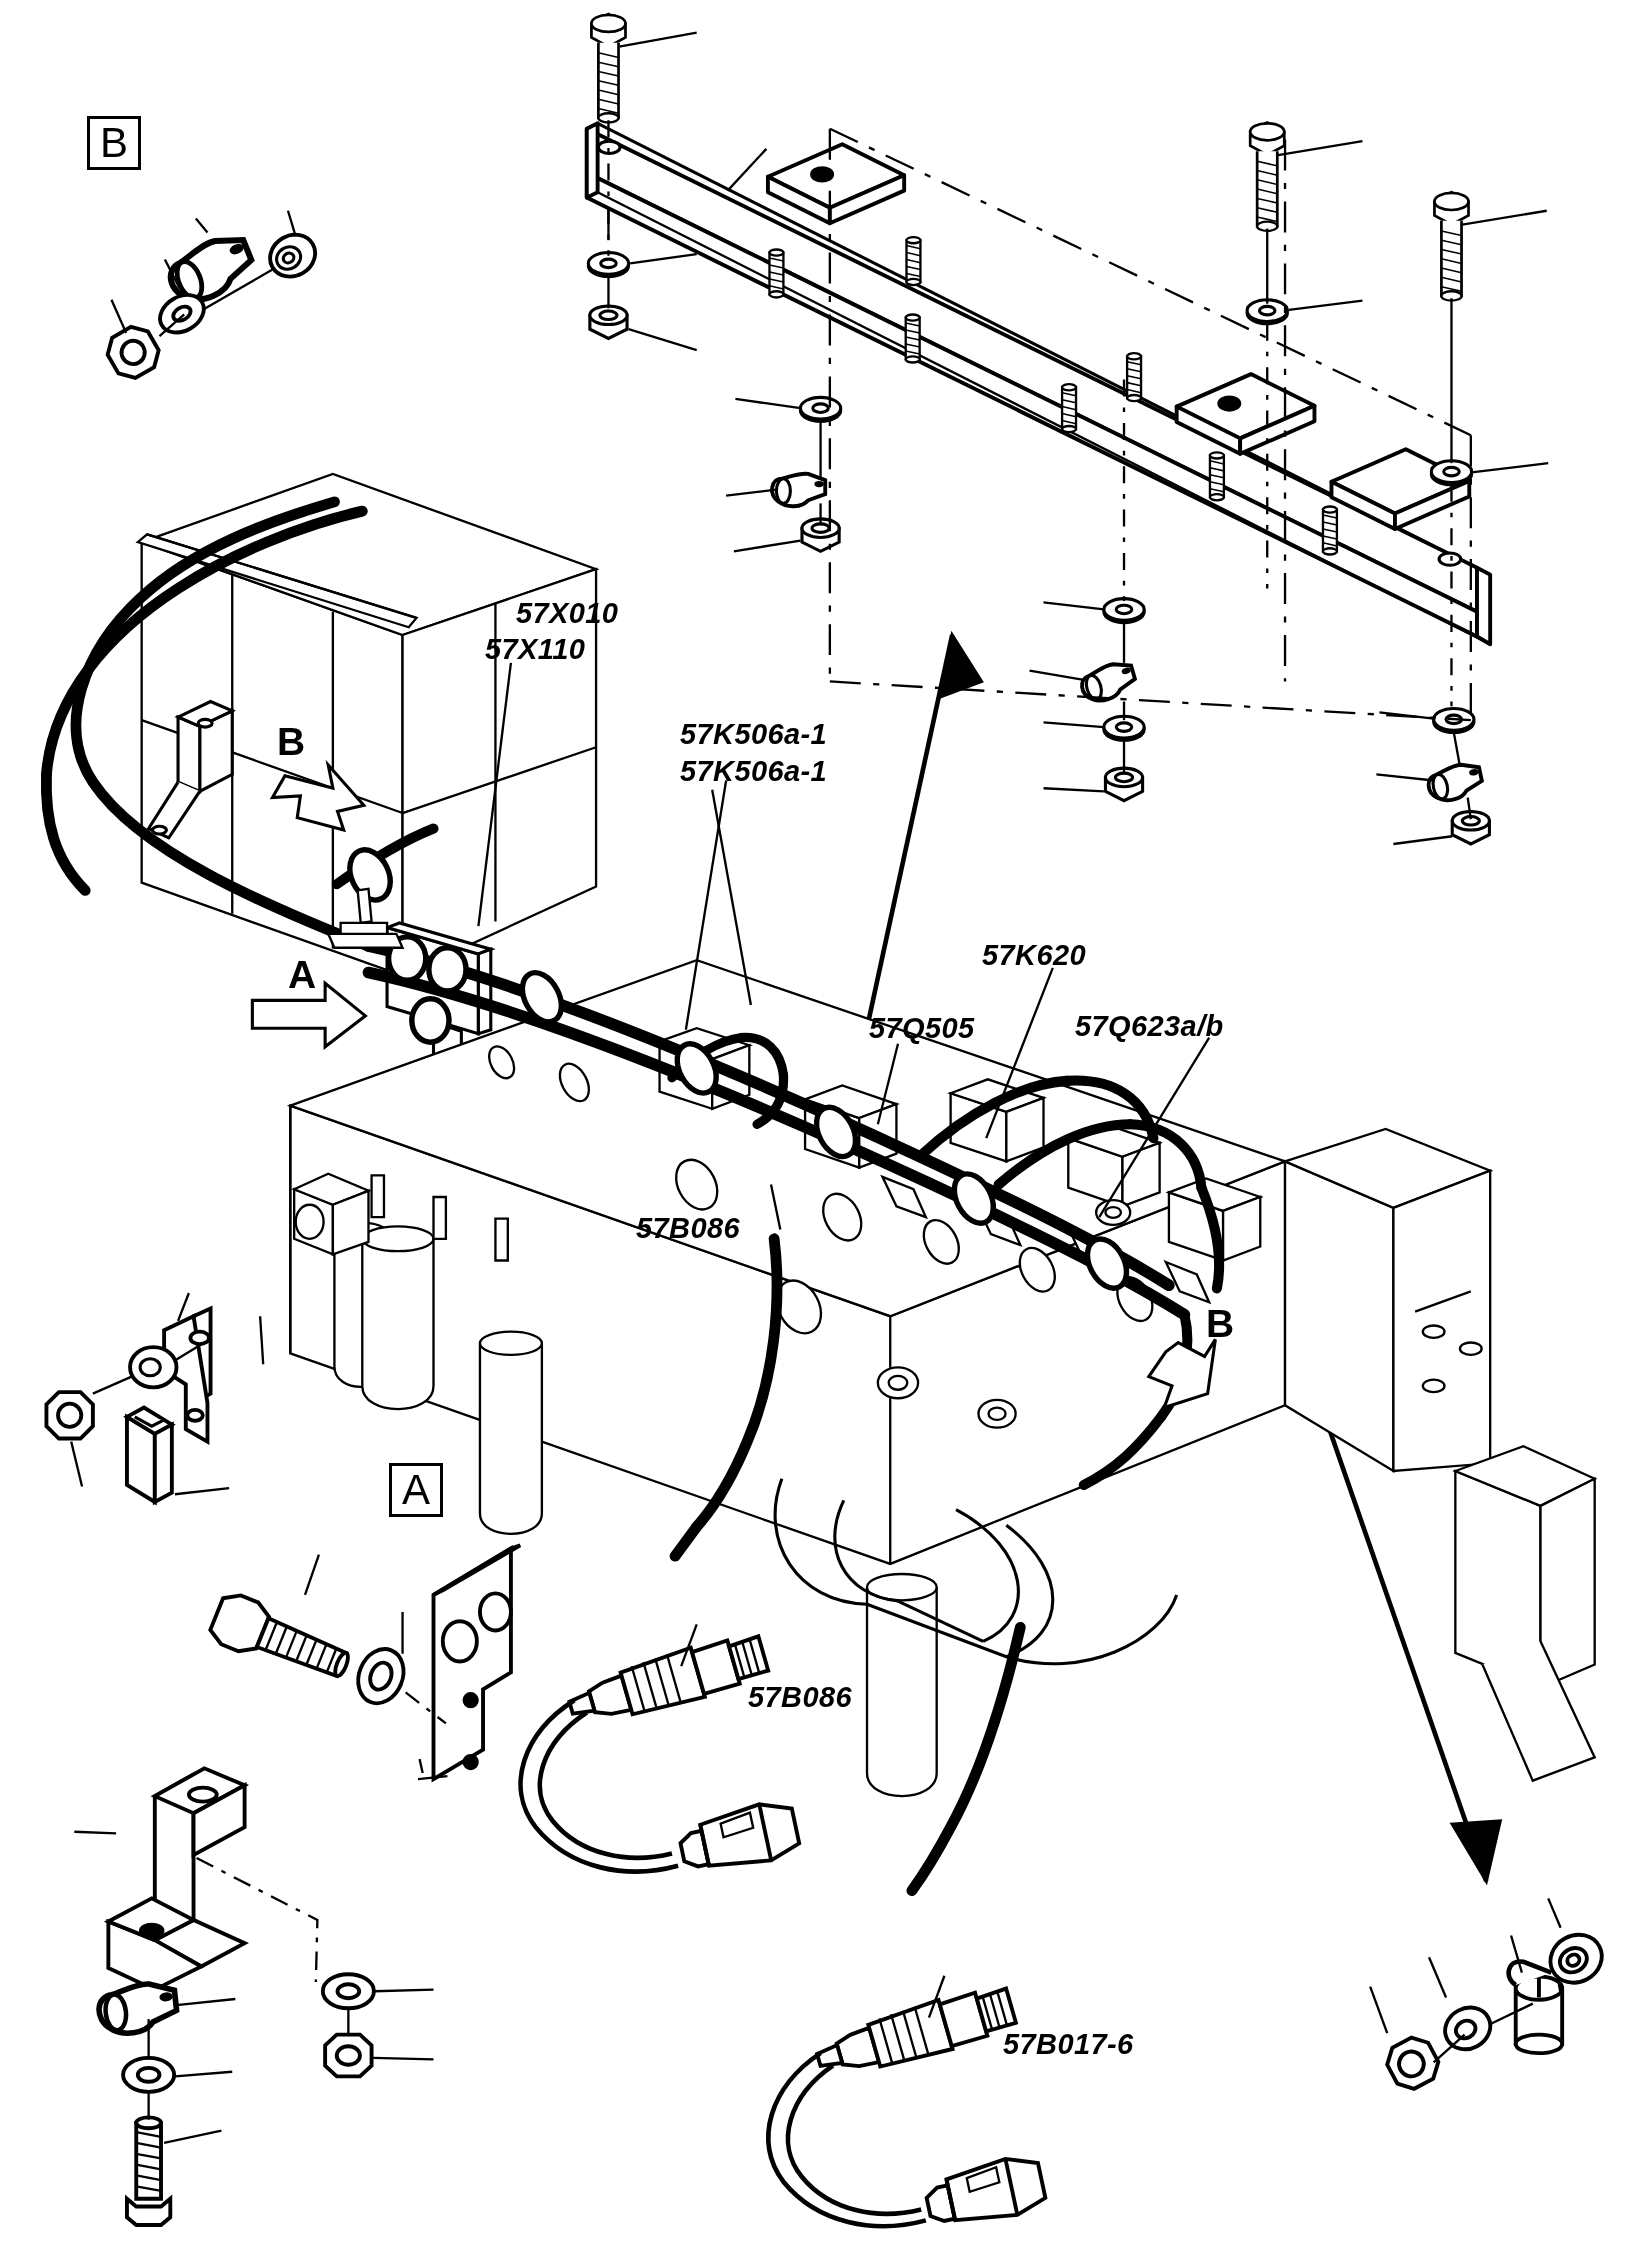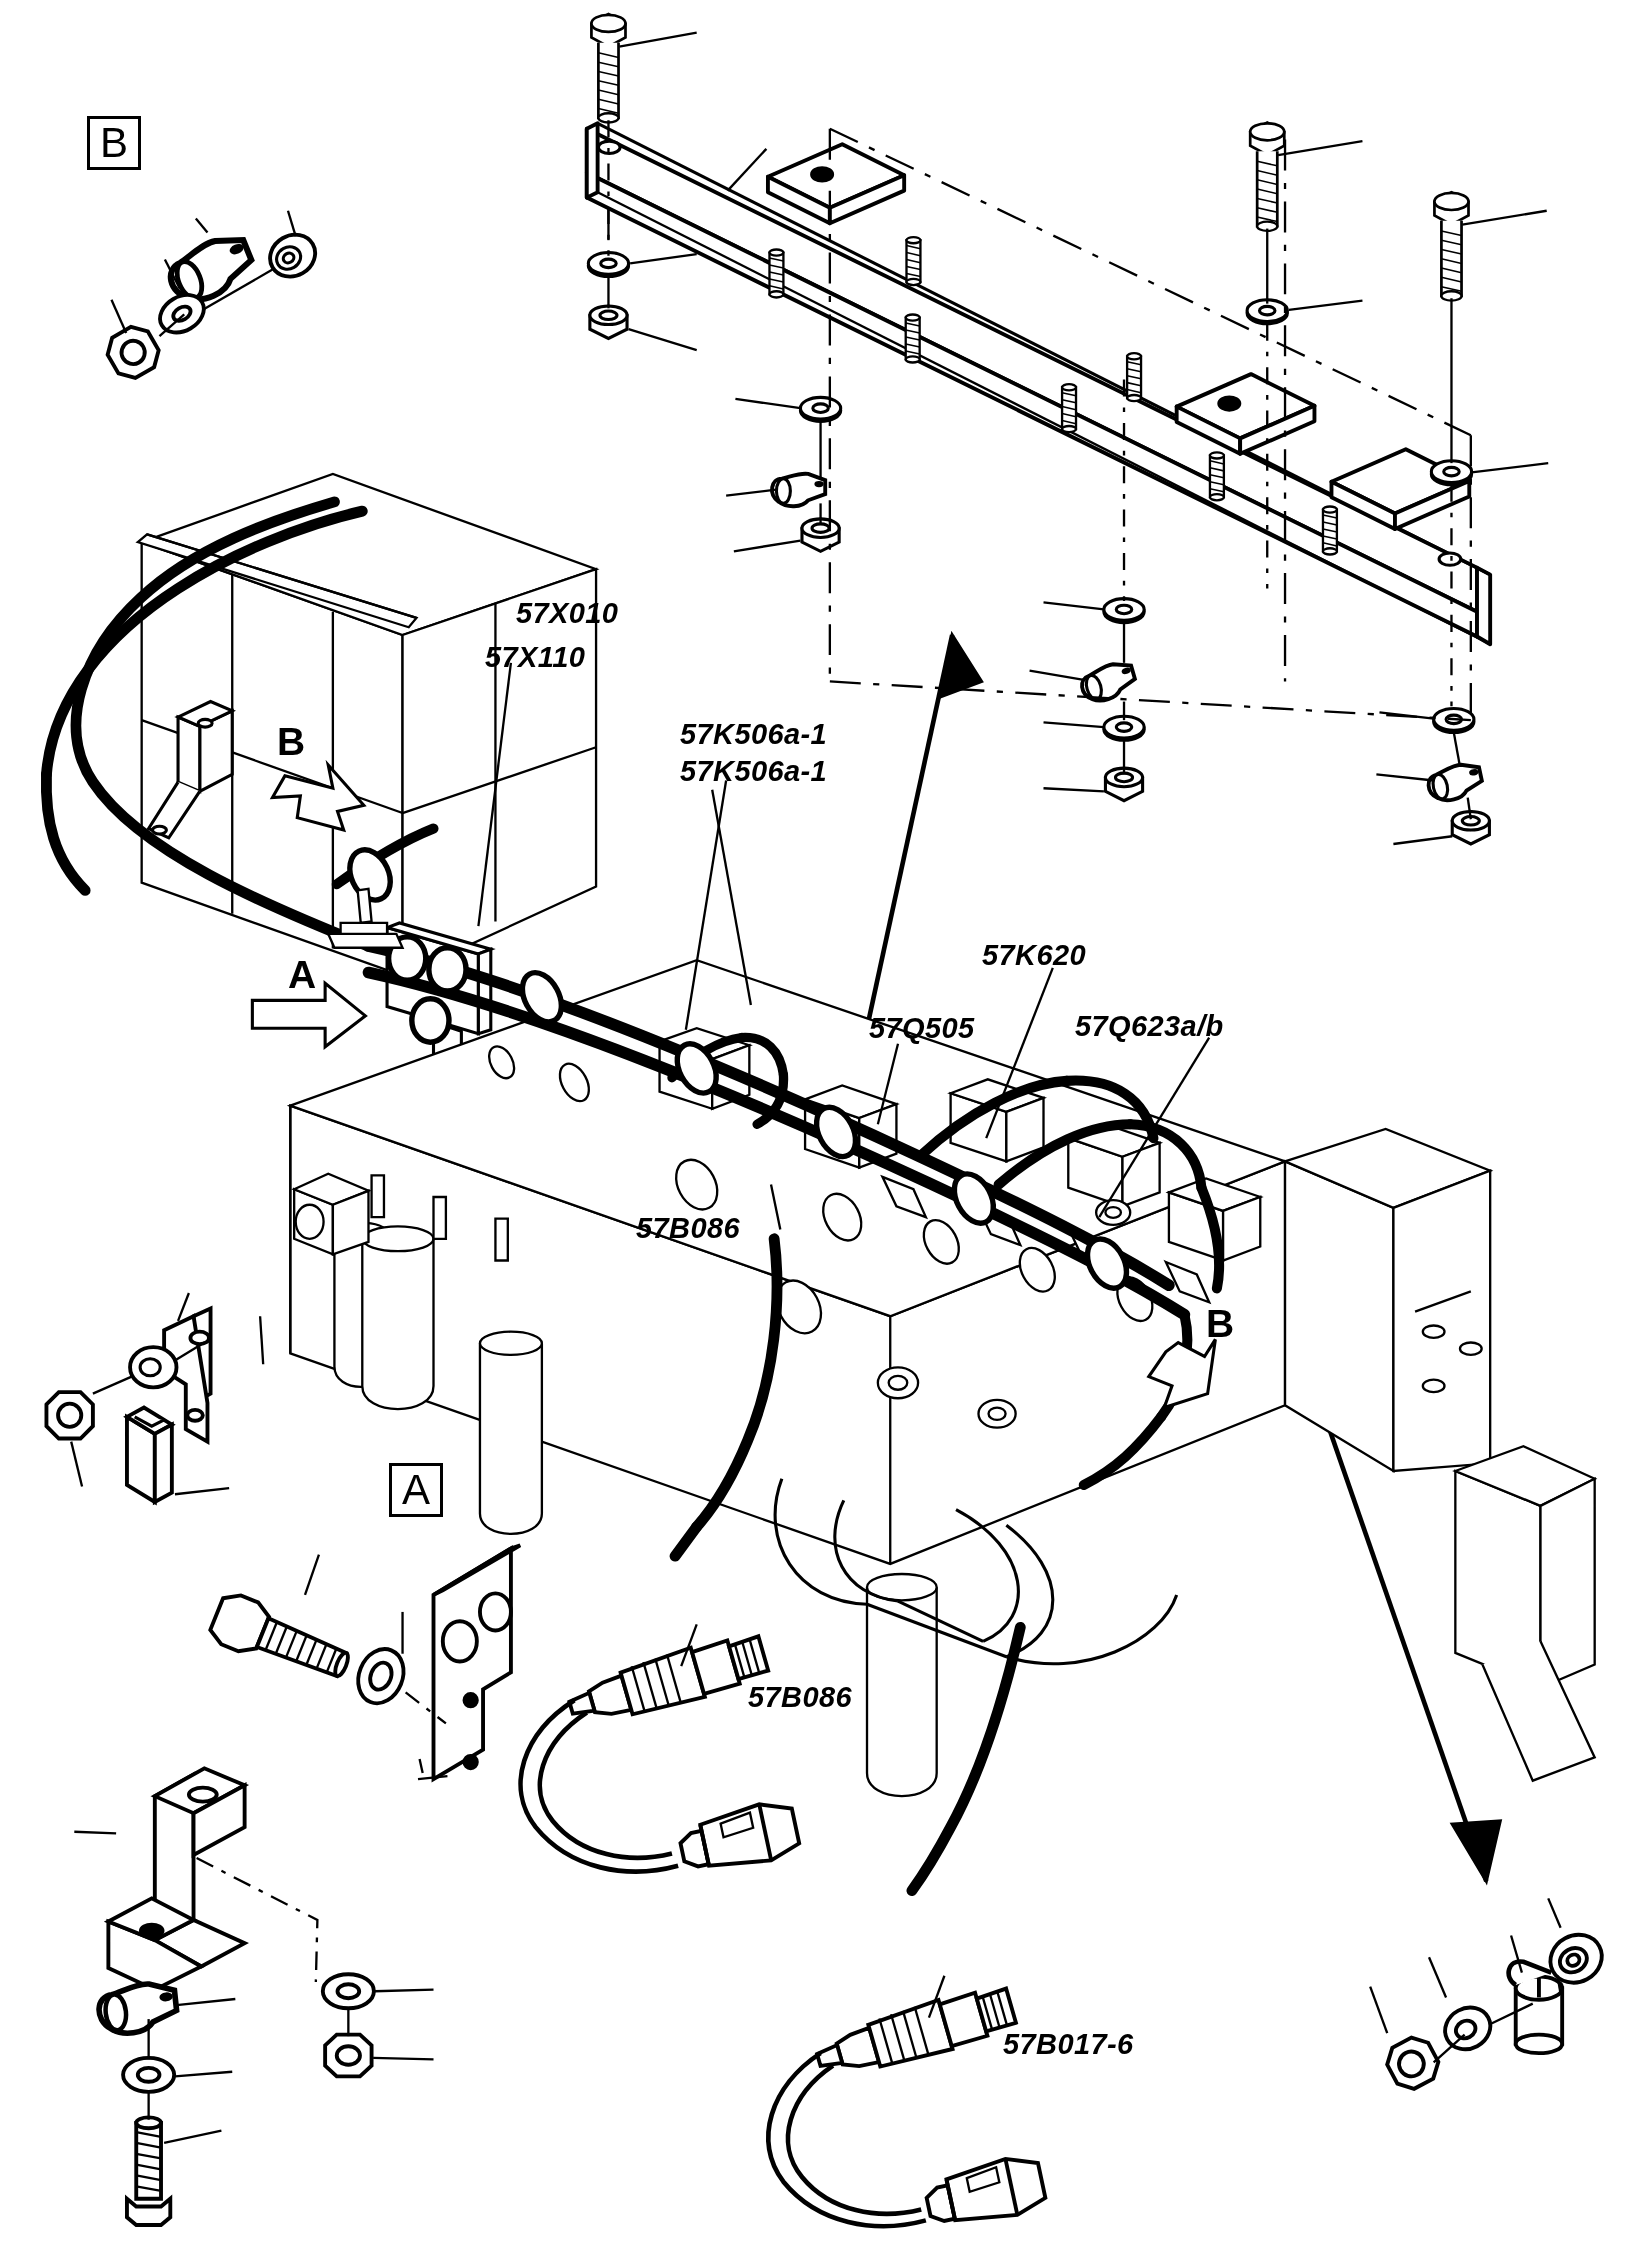--- a/index.html
+++ b/index.html
@@ -699,21 +699,21 @@
   </div>
   <div class="secbox" style="left:389px;top:1463px;width:48px;height:48px;">
     <span>A</span>
   </div>
 
   <div class="arrowletter" style="left:277px;top:722px;">B</div>
   <div class="arrowletter" style="left:288px;top:955px;">A</div>
   <div class="arrowletter" style="left:1206px;top:1304px;">B</div>
 
   <div class="lbl" style="left:485px;top:595px;margin-left:31px;">57X010</div>
-  <div class="lbl" style="left:485px;top:631px;margin-top:8px;">57X110</div>
+  <div class="lbl" style="left:485px;top:631px;">57X110</div>
   <div class="lbl" style="left:680px;top:716px;">57K506a-1</div>
   <div class="lbl" style="left:680px;top:753px;">57K506a-1</div>
   <div class="lbl" style="left:982px;top:937px;">57K620</div>
   <div class="lbl" style="left:869px;top:1010px;">57Q505</div>
   <div class="lbl" style="left:1075px;top:1008px;">57Q623a/b</div>
   <div class="lbl" style="left:636px;top:1210px;">57B086</div>
   <div class="lbl" style="left:748px;top:1679px;">57B086</div>
   <div class="lbl" style="left:1003px;top:2026px;">57B017-6</div>
 
 </div>

